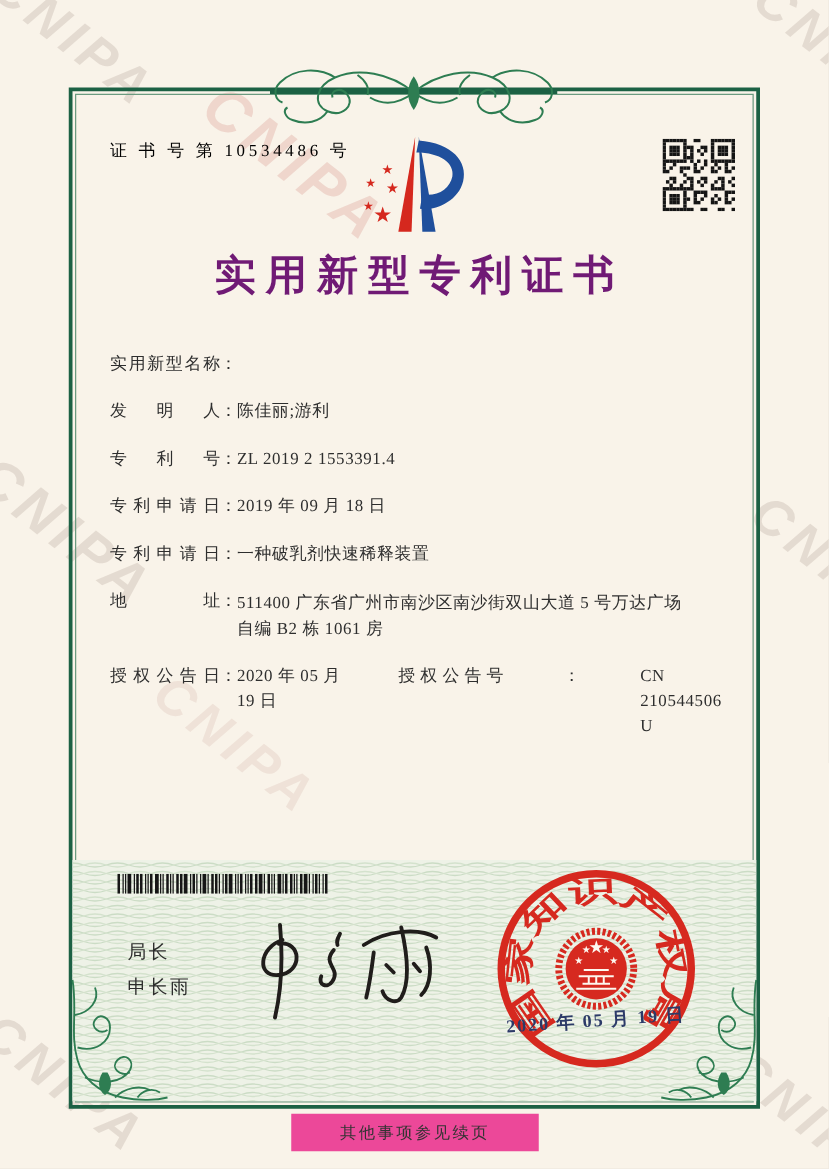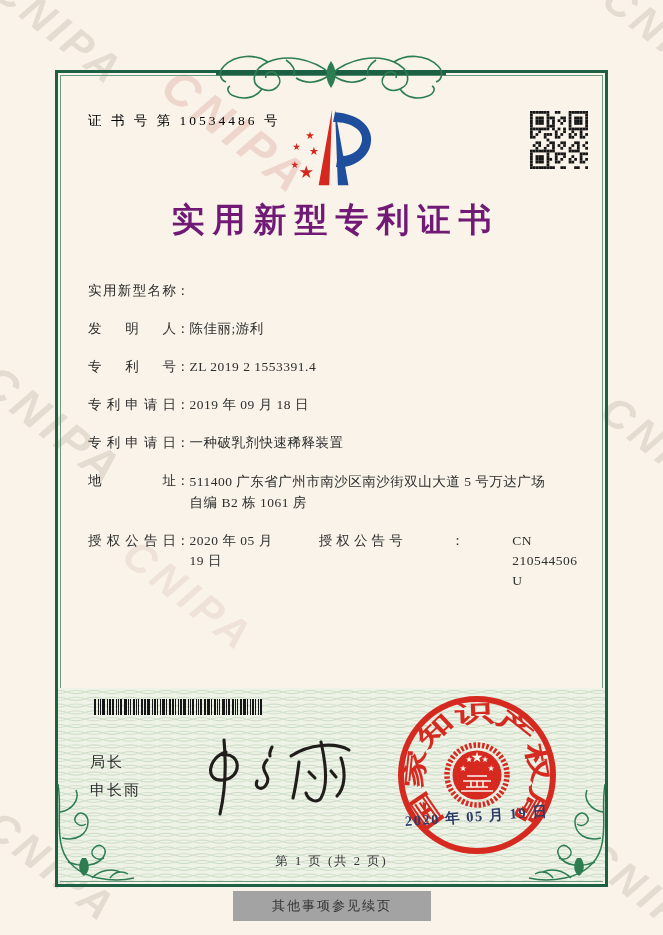--- a/index.html
+++ b/index.html
@@ -34,27 +34,27 @@
   .pair{display:flex;}
   .pair2{margin-left:36px;gap:48px;}
   .pair2 .lbl{width:84px;}
   
   .paras{position:absolute;left:88px;top:538px;width:489px;font-size:13.5px;line-height:27px;
          text-align:justify;color:#2e2e2e;}
   .paras p{margin:0;text-indent:2em;}
   
   .waveband{position:absolute;left:58px;top:688px;width:547px;height:193px;background:#eef2e7;overflow:hidden;}
   .barcode{position:absolute;left:93px;top:699px;width:172px;height:16px;}
-  .signer{position:absolute;left:90px;top:748px;font-family:"Liberation Sans","DejaVu Sans",sans-serif;
+  .signer{position:absolute;left:102px;top:748px;font-family:"Liberation Sans","DejaVu Sans",sans-serif;
           font-size:15px;line-height:28px;letter-spacing:2px;color:#2b2b2b;}
   .signature{position:absolute;left:193px;top:730px;width:165px;height:90px;}
   .seal{position:absolute;left:393px;top:691px;width:168px;height:168px;}
   .pageinfo{position:absolute;left:0;right:0;top:853px;text-align:center;font-size:12.5px;
             letter-spacing:2px;color:#333;}
-  .note{position:absolute;left:233px;top:891px;width:198px;height:30px;background:#a3a3a3;
+  .note{position:absolute;left:233px;top:891px;width:198px;height:30px;background:#ec4899;
         display:flex;align-items:center;justify-content:center;font-size:13px;letter-spacing:2px;color:#333;}
   svg text{font-family:"Liberation Serif","DejaVu Serif",serif;}
 </style>
 </head>
 <body>
 
 <div class="page">
 
   <div class="wm" style="left:-18px;top:6px;">CNIPA</div>
   <div class="wm" style="left:592px;top:16px;">CNIPA</div>
@@ -536,17 +536,16 @@
     <g stroke="#fdf8f0" stroke-width="1.6">
       <path d="M74,85 H94 M70,90 H98 M73,96 H95 M78,90 V96 M84,90 V96 M90,90 V96 M68,100 H100"></path>
     </g>
     <path id="sealArc" d="M53,128.2 A54,54 0 1 1 115,128.2" fill="none"></path>
     <text font-size="23" font-weight="700" fill="#d6291f">
       <textPath href="#sealArc" startOffset="0" textLength="268" lengthAdjust="spacingAndGlyphs">国家知识产权局</textPath>
     </text>
     <text x="84" y="130" font-size="14.5" font-weight="700" fill="#2c3a68" text-anchor="middle" letter-spacing="1.5" transform="rotate(-4 84 130)">2020 年 05 月 19 日</text>
   </svg>
 
-  <div class="pageinfo">第 1 页 (共 2 页)</div>
 
   <div class="note">其他事项参见续页</div>
 
 </div>
 
 </body></html>

